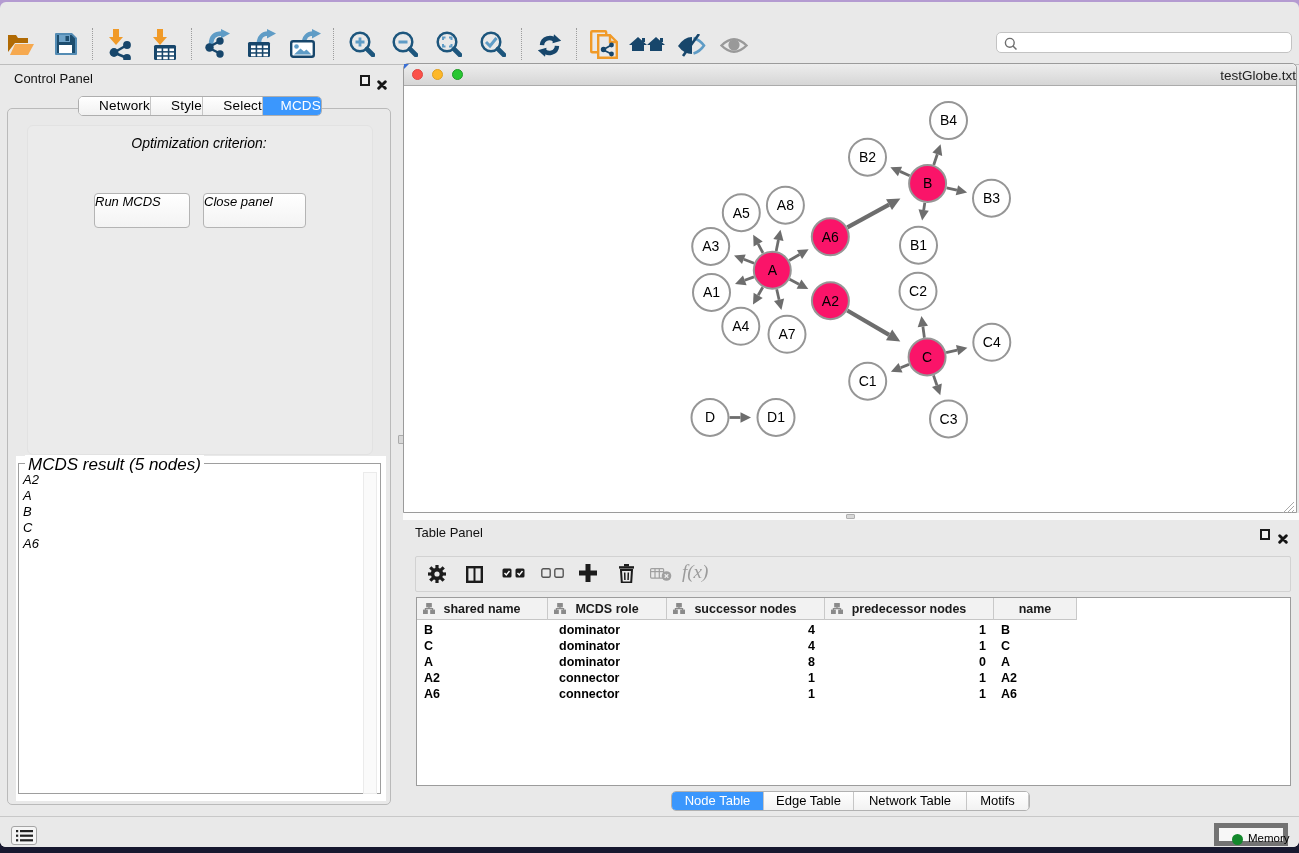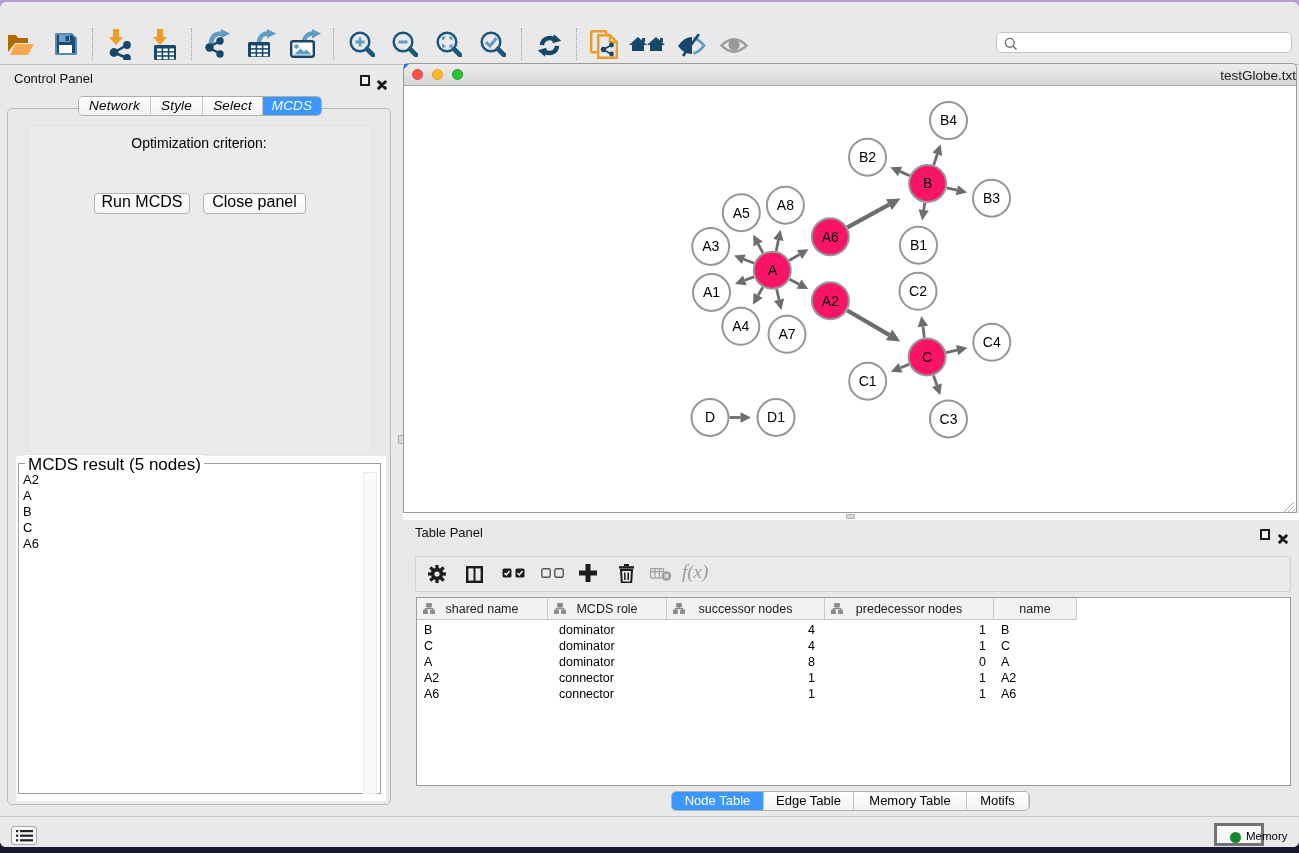--- a/index.html
+++ b/index.html
@@ -16,63 +16,63 @@
 #titleText { position:absolute; top:1.5px; left:0; width:100%; text-align:center; font-size:13.5px; color:#3c3c3c; }
 
 #toolbar { position:absolute; left:0; top:21px; width:1299px; height:42px; background:#e9e9e9; border-bottom:1px solid #bdbdbd; }
 .tbi { position:absolute; top:0; }
 .tbsep { position:absolute; top:5px; height:32px; width:0; border-left:1px dotted #9d9d9d; }
 #search { position:absolute; left:996px; top:30px; width:296px; height:21px; background:#fff; border:1px solid #c3c3c3; border-radius:5px; }
 
 #cpTitle { position:absolute; left:14px; top:69px; font-size:13px; color:#111; }
 #cpFloat { position:absolute; left:360px; top:73px; width:10px; height:11px; border:2px solid #1a1a1a; background:#f2f2f2; }
 #cpClose { position:absolute; left:377px; top:74px; width:10px; height:10px; }
-#cpBox { position:absolute; left:7px; top:106px; width:384px; height:697px; border:1px solid #bababa; border-radius:5px; background:#e9e9e9; }
+#cpBox { position:absolute; left:7px; top:106px; width:384px; height:697px; border:1px solid #bababa; border-radius:5px; background:#e9e9e9;font-style:italic; }
 #cpTabs { position:absolute; left:78px; top:94px; width:244px; height:20px; display:flex; border:1px solid #aeaeae; border-radius:5px; overflow:hidden; background:#fff; z-index:5; }
-#cpTabs div { font-size:13.5px; letter-spacing:0.2px; color:#000; text-align:center; line-height:18px; background:linear-gradient(#ffffff,#f1f1f1); border-right:1px solid #c6c6c6;font-style:italic; }
+#cpTabs div { font-size:13.5px; letter-spacing:0.2px; color:#000; text-align:right; line-height:18px; background:linear-gradient(#ffffff,#f1f1f1); border-right:1px solid #c6c6c6; }
 #cpTabs div.sel { background:#3b97fd; color:#fff; border-right:none; }
 #cpInner { position:absolute; left:19px; top:16px; width:346px; height:330px; background:#ebebeb; border:1px solid #e2e2e2; border-radius:6px; }
 #optLabel { position:absolute; left:0; top:26px; width:100%; text-align:center; font-size:14px; color:#000; }
 #dropdown { position:absolute; left:36px; top:51px; width:311px; height:20px; background:#fff; border:1px solid #ababab; border-radius:5px; }
 #dropdown span { position:absolute; left:12px; top:2px; font-size:14px; }
 #ddBtn { position:absolute; right:-1px; top:-1px; width:18px; height:20px; border-radius:0 5px 5px 0; background:linear-gradient(#5eacfd,#1566ee); }
-.btn { position:absolute; top:84px; height:21px; background:linear-gradient(#ffffff,#f3f3f3); border:1px solid #b4b4b4; border-radius:4px; font-size:16px; text-align:center; line-height:16px; color:#000; }
+.btn { position:absolute; top:84px; height:35px; background:linear-gradient(#ffffff,#f3f3f3); border:1px solid #b4b4b4; border-radius:4px; font-size:13px; text-align:left; line-height:16px; color:#000; }
 #resultPanel { position:absolute; left:8px; top:347px; width:370px; height:345px; background:#fff; }
 #fieldset { position:absolute; left:2px; top:7px; width:363px; height:331px; border:1px solid #9e9e9e; }
 #fieldLabel { position:absolute; left:6px; top:-9px; background:#fff; font-size:17px; padding:0 3px; }
 #mcdsList { position:absolute; left:4px; top:8px; font-size:13px; line-height:16px; color:#000; }
 #mcdsScroll { position:absolute; right:3px; top:8px; width:14px; height:322px; background:#fafafa; border:1px solid #ebebeb; }
 #splitter { position:absolute; left:398px; top:433px; width:6px; height:9px; background:#d8d8d8; border:1px solid #ababab; border-radius:1px; }
 
 #netwin { position:absolute; left:403px; top:61px; width:894px; height:450px; border:1px solid #9b9b9b; border-radius:5px 5px 0 0; background:#fff; }
 #netTitle { position:absolute; left:0; top:0; width:100%; height:22px; background:linear-gradient(#ededed,#d6d6d6); border-bottom:1px solid #ababab; border-radius:5px 5px 0 0; }
 #netTitle .t1 { left:8px; top:5px; background:#fb5149; border:1px solid #df4744; }
 #netTitle .t2 { left:28px; top:5px; background:#fdb829; border:1px solid #dfa023; }
 #netTitle .t3 { left:48px; top:5px; background:#28c732; border:1px solid #1f9a28; }
 #netTitleText { position:absolute; top:4px; left:0; width:100%; text-align:right; font-size:13.5px; color:#222; }
 #canvas { position:absolute; left:0; top:23px; width:892px; height:425px; background:#fff; overflow:hidden; }
 #grip { position:absolute; right:2px; bottom:2px; width:11px; height:11px; }
 
 #tpTitle { position:absolute; left:415px; top:523px; font-size:13px; color:#111; }
 #tpFloat { position:absolute; left:1260px; top:527px; width:10px; height:11px; border:2px solid #1a1a1a; background:#f2f2f2; }
 #tpClose { position:absolute; left:1278px; top:528px; width:10px; height:10px; }
 #tpToolbar { position:absolute; left:415px; top:554px; width:876px; height:36px; background:#eaeaea; border:1px solid #d2d2d2; border-radius:2px; }
-#tableBox { position:absolute; left:416px; top:595px; width:875px; height:189px; background:#fff; border:1px solid #9c9c9c; }
+#tableBox { position:absolute; left:416px; top:595px; width:875px; height:189px; background:#fff; border:1px solid #9c9c9c;font-weight:bold; }
 #thead { position:absolute; left:0; top:0; width:660px; height:22px; background:#f2f2f2; border-bottom:1px solid #c6c6c6; }
 .th { position:absolute; top:0; height:22px; border-right:1px solid #c9c9c9; font-size:12.5px; color:#1a1a1a; }
 .th span { position:absolute; top:4px; width:100%; text-align:center; }
 .trow { position:absolute; font-size:12.5px; color:#000; height:16px; }
 .cell { position:absolute; top:0; white-space:nowrap; }
 #tpTabs { position:absolute; left:671px; top:789px; height:20px; display:flex; border:1px solid #b1b1b1; border-radius:5px; overflow:hidden; background:#fff; }
 #tpTabs div { font-size:13px; text-align:center; line-height:18px; background:linear-gradient(#ffffff,#f2f2f2); border-right:1px solid #c6c6c6; }
 #tpTabs div.sel { background:#3b97fd; color:#fff; }
 
 #statusbar { position:absolute; left:0; top:814px; width:1299px; height:31px; border-top:1px solid #c8c8c8; background:#e9e9e9; }
 #listBtn { position:absolute; left:11px; top:9px; width:26px; height:19px; background:#f5f5f5; border:1px solid #a5a5a5; border-radius:3px; }
-#memBtn { position:absolute; left:1214px; top:6px; width:50px; height:23px; background:#f7f7f7; border:3px solid #737373; font-size:11.5px; }
+#memBtn { position:absolute; left:1214px; top:6px; width:74px; height:23px; background:#f7f7f7; border:5px solid #737373; font-size:11.5px; }
 #memBtn i { position:absolute; left:13px; top:6px; width:11px; height:11px; background:#13882c; border-radius:50%; }
 #memBtn span { position:absolute; left:29px; top:4px; font-style:normal; }
 </style>
 </head>
 <body>
 <div id="deskTop"></div>
 <div id="win">
   <div id="toolbar">
     <svg class="tbi" style="left:7px;top:9px" width="28" height="24" viewBox="0 0 28 24">
         <path d="M1,3 L9,3 L11,6 L21,6 L21,11 L8,11 L1,20 Z" fill="#b06a04"></path>
@@ -482,21 +482,21 @@
 <span class="cell" style="left:7px;">A6</span>
 <span class="cell" style="left:142px;">connector</span>
 <span class="cell" style="left:250px;width:148px;text-align:right;">1</span>
 <span class="cell" style="left:408px;width:161px;text-align:right;">1</span>
 <span class="cell" style="left:584px;">A6</span>
 </div>
   </div>
   <div id="tpTabs">
     <div style="width:92px;" class="sel">Node Table</div>
     <div style="width:90px;">Edge Table</div>
-    <div style="width:113px;">Memory Table</div>
+    <div style="width:113px;">Network Table</div>
     <div style="width:62px;">Motifs</div>
   </div>
   <div id="statusbar">
     <div id="listBtn">
         <svg style="position:absolute;left:4px;top:3px" width="17" height="12" viewBox="0 0 17 12">
           <g fill="#222">
             <rect x="0" y="0" width="2.2" height="2.2"></rect>
             <rect x="4" y="0" width="13" height="2.2"></rect>
             <rect x="0" y="4.6" width="2.2" height="2.2"></rect>
             <rect x="4" y="4.6" width="13" height="2.2"></rect>

